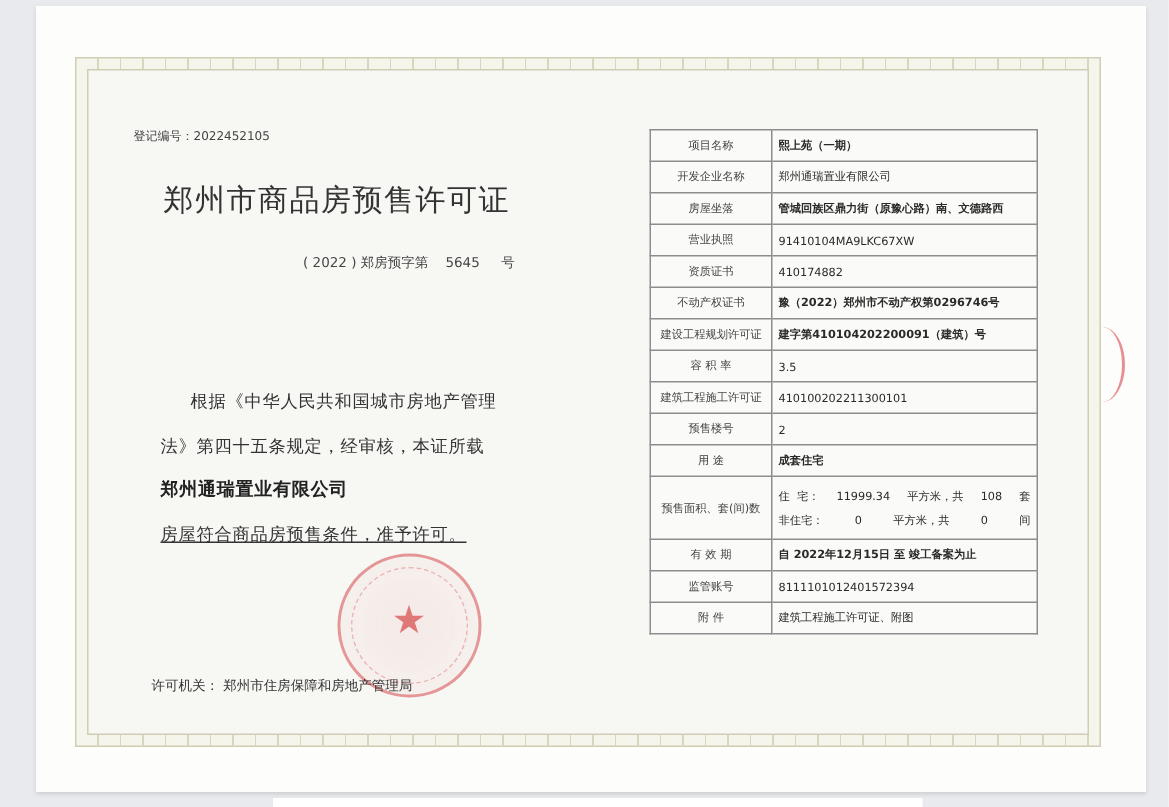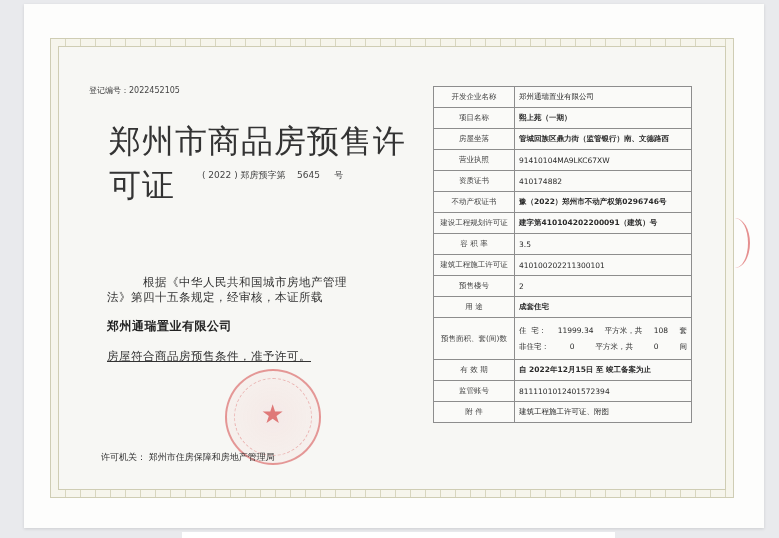--- a/index.html
+++ b/index.html
@@ -30,33 +30,33 @@
     position: absolute; left: 7px; top: 7px; right: 7px; bottom: 7px;
     border: 1px solid #cfcdb4;
     background: #f7f7f4;
   }
   .reg-no {
     position: absolute; left: 30px; top: 38px;
     font-size: 8px; color: #444;
   }
   .title {
     position: absolute; left: 50px; top: 73px; width: 300px;
-    font-size: 32px; letter-spacing: 1px; color: #333;
+    font-size: 20px; letter-spacing: 1px; color: #333;
     font-weight: normal;
   }
   .doc-no {
     position: absolute; left: 143px; top: 122px;
     font-size: 9px; color: #444; white-space: pre;
   }
   .body-text {
     position: absolute; left: 48px; width: 270px;
     font-size: 11.5px; color: #333; line-height: 14px;
     letter-spacing: 0.5px;
   }
-  .bt1 { top: 228px; left: 68px; margin-left: 16px; }
+  .bt1 { top: 213px; left: 68px; }
   .bt2 { top: 243px; }
   .bt3 { top: 272px; font-weight: bold; font-size: 12px; color: #222; }
   .bt4 { top: 302px; text-decoration: underline; }
   .issuer { position: absolute; left: 42px; top: 404px; font-size: 9px; color: #333; white-space: pre; }
   .date { position: absolute; left: 42px; top: 424px; font-size: 9px; color: #333; white-space: pre; }
   .stamp {
     position: absolute; left: 166px; top: 322px; width: 96px; height: 96px;
     border-radius: 50%;
     border: 2px solid rgba(214,72,72,0.55);
     background: radial-gradient(circle, rgba(232,120,120,0.10) 0%, rgba(232,120,120,0.05) 70%, transparent 71%);
@@ -115,30 +115,30 @@
       <div class="stamp">
         <div class="stamp-ring"></div>
         <span class="stamp-star">★</span>
       </div>
 
       <div class="issuer">许可机关： 郑州市住房保障和房地产管理局</div>
 
       <table class="info">
         <tbody>
           <tr>
+              <td class="lbl">项目名称</td>
+              <td class="val">熙上苑（一期）</td>
+            </tr>
+          <tr>
               <td class="lbl">开发企业名称</td>
               <td class="val plain">郑州通瑞置业有限公司</td>
             </tr>
           <tr>
-              <td class="lbl">项目名称</td>
-              <td class="val">熙上苑（一期）</td>
-            </tr>
-          <tr>
               <td class="lbl">房屋坐落</td>
-              <td class="val">管城回族区鼎力街（监管银行）南、文德路西</td>
+              <td class="val">管城回族区鼎力街（原豫心路）南、文德路西</td>
             </tr>
           <tr>
               <td class="lbl">营业执照</td>
               <td class="val plain">91410104MA9LKC67XW</td>
             </tr>
           <tr>
               <td class="lbl">资质证书</td>
               <td class="val plain">410174882</td>
             </tr>
           <tr>

